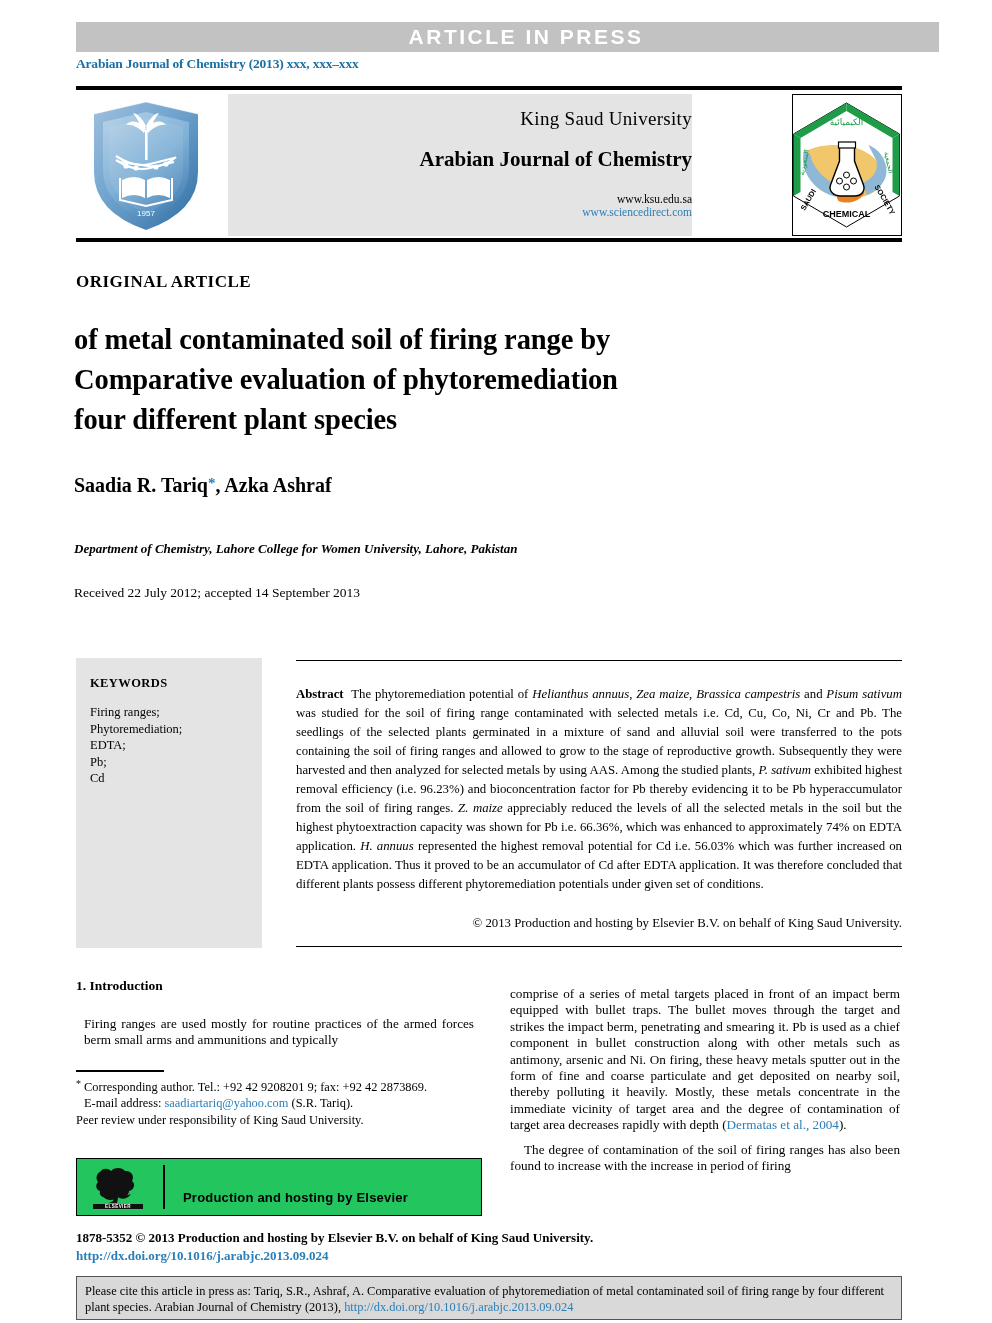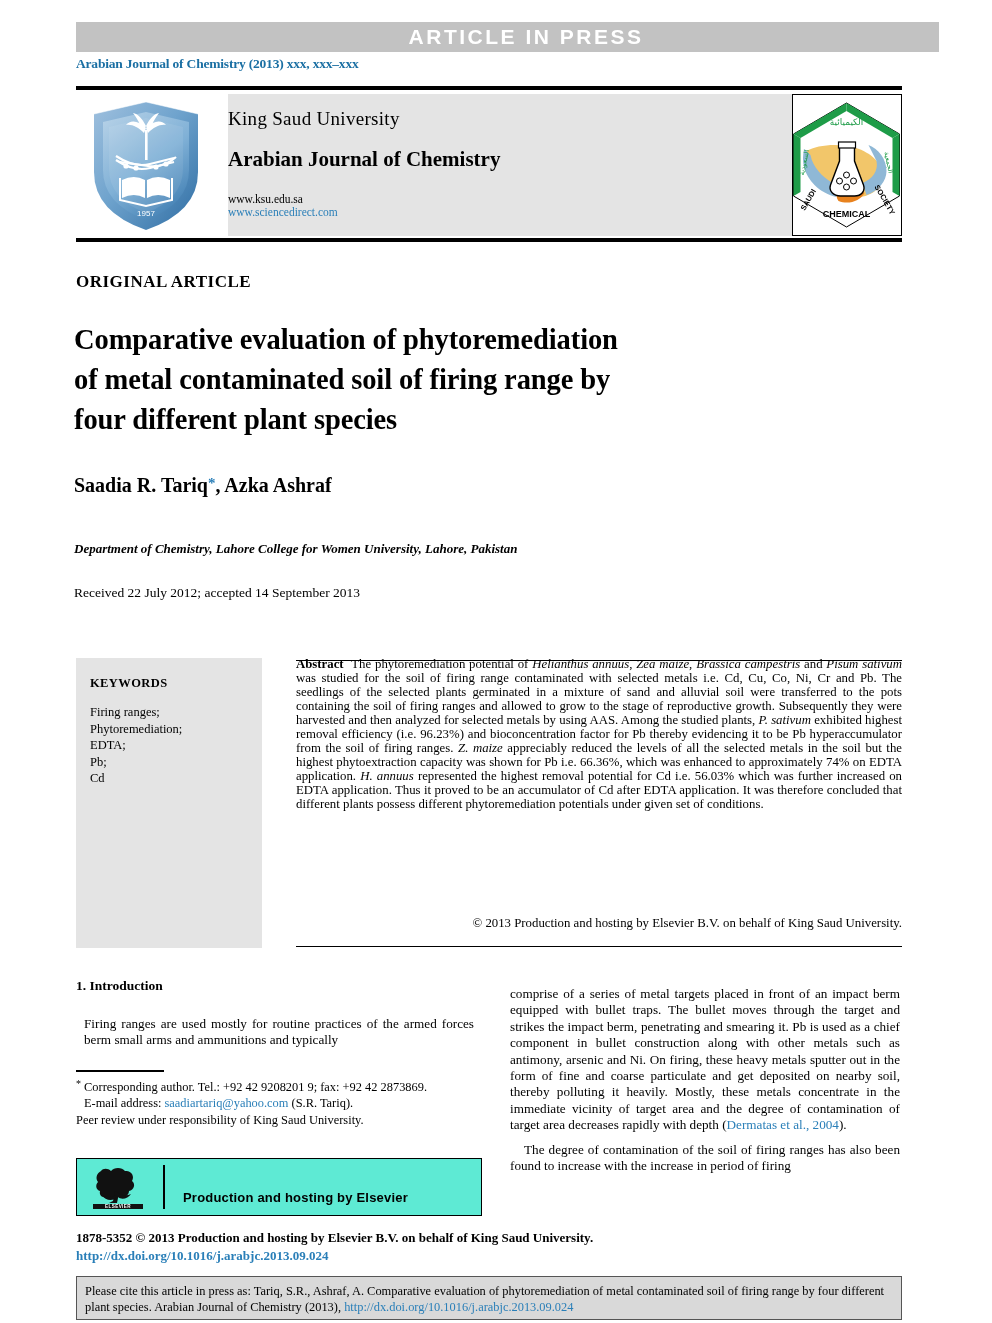--- a/index.html
+++ b/index.html
@@ -82,24 +82,24 @@
     position: absolute;
     left: 0px;
     top: 0px;
     width: 140px;
     height: 142px;
   }
   .center-box {
     position: absolute;
     left: 152px;
     top: 0px;
-    width: 564px;
+    width: 464px;
     height: 142px;
     background: #e4e4e4;
-    text-align: left;
+    text-align: right;
   }
   .center-box .ksu-name {
     margin-top: 14px;
     font-size: 19px;
     font-family: "Liberation Serif", serif;
     letter-spacing: 0.3px;
   }
   .center-box .journal-name {
     margin-top: 17px;
     font-size: 21px;
@@ -208,24 +208,24 @@
     letter-spacing: 0.4px;
     margin-bottom: 13px;
   }
   .keywords-box .kw-item {
     font-size: 12.5px;
     line-height: 16.5px;
   }
   .abstract {
     position: absolute;
     left: 296px;
-    top: 657px;
+    top: 685px;
     width: 606px;
     font-size: 12.8px;
-    line-height: 14px;
+    line-height: 19px;
     text-align: justify;
     font-family: "Liberation Serif", serif;
   }
   .abstract .abs-label { font-weight: bold; }
   .abstract i { font-style: italic; }
   .abs-copy {
     position: absolute;
     left: 296px;
     top: 916px;
     width: 606px;
@@ -286,21 +286,21 @@
   .footnotes .fn3 { margin-top: 2px; }
 
   .elsevier-box {
     position: absolute;
     left: 76px;
     top: 1158px;
     width: 406px;
     height: 58px;
     border: 1.5px solid #000000;
     box-sizing: border-box;
-    background: #5eead4;
+    background: #22c55e;
   }
   .elsevier-logo {
     position: absolute;
     left: 14px;
     top: 6px;
     width: 56px;
     height: 46px;
   }
   .elsevier-divider {
     position: absolute;
@@ -462,22 +462,22 @@
       </svg>
     </div>
 
   </div>
 
   <div class="rule-bottom"></div>
 
   <div class="original-article">ORIGINAL ARTICLE</div>
 
   <div class="title">
+    <div>of metal contaminated soil of firing range by</div>
     <div>Comparative evaluation of phytoremediation</div>
-    <div>of metal contaminated soil of firing range by</div>
     <div>four different plant species</div>
   </div>
 
   <div class="authors"><span>Saadia R. Tariq</span><span class="star">*</span><span>, Azka Ashraf</span></div>
 
   <div class="affil">Department of Chemistry, Lahore College for Women University, Lahore, Pakistan</div>
 
   <div class="dates">Received 22 July 2012; accepted 14 September 2013</div>
 
   <div class="abs-rule-top"></div>

